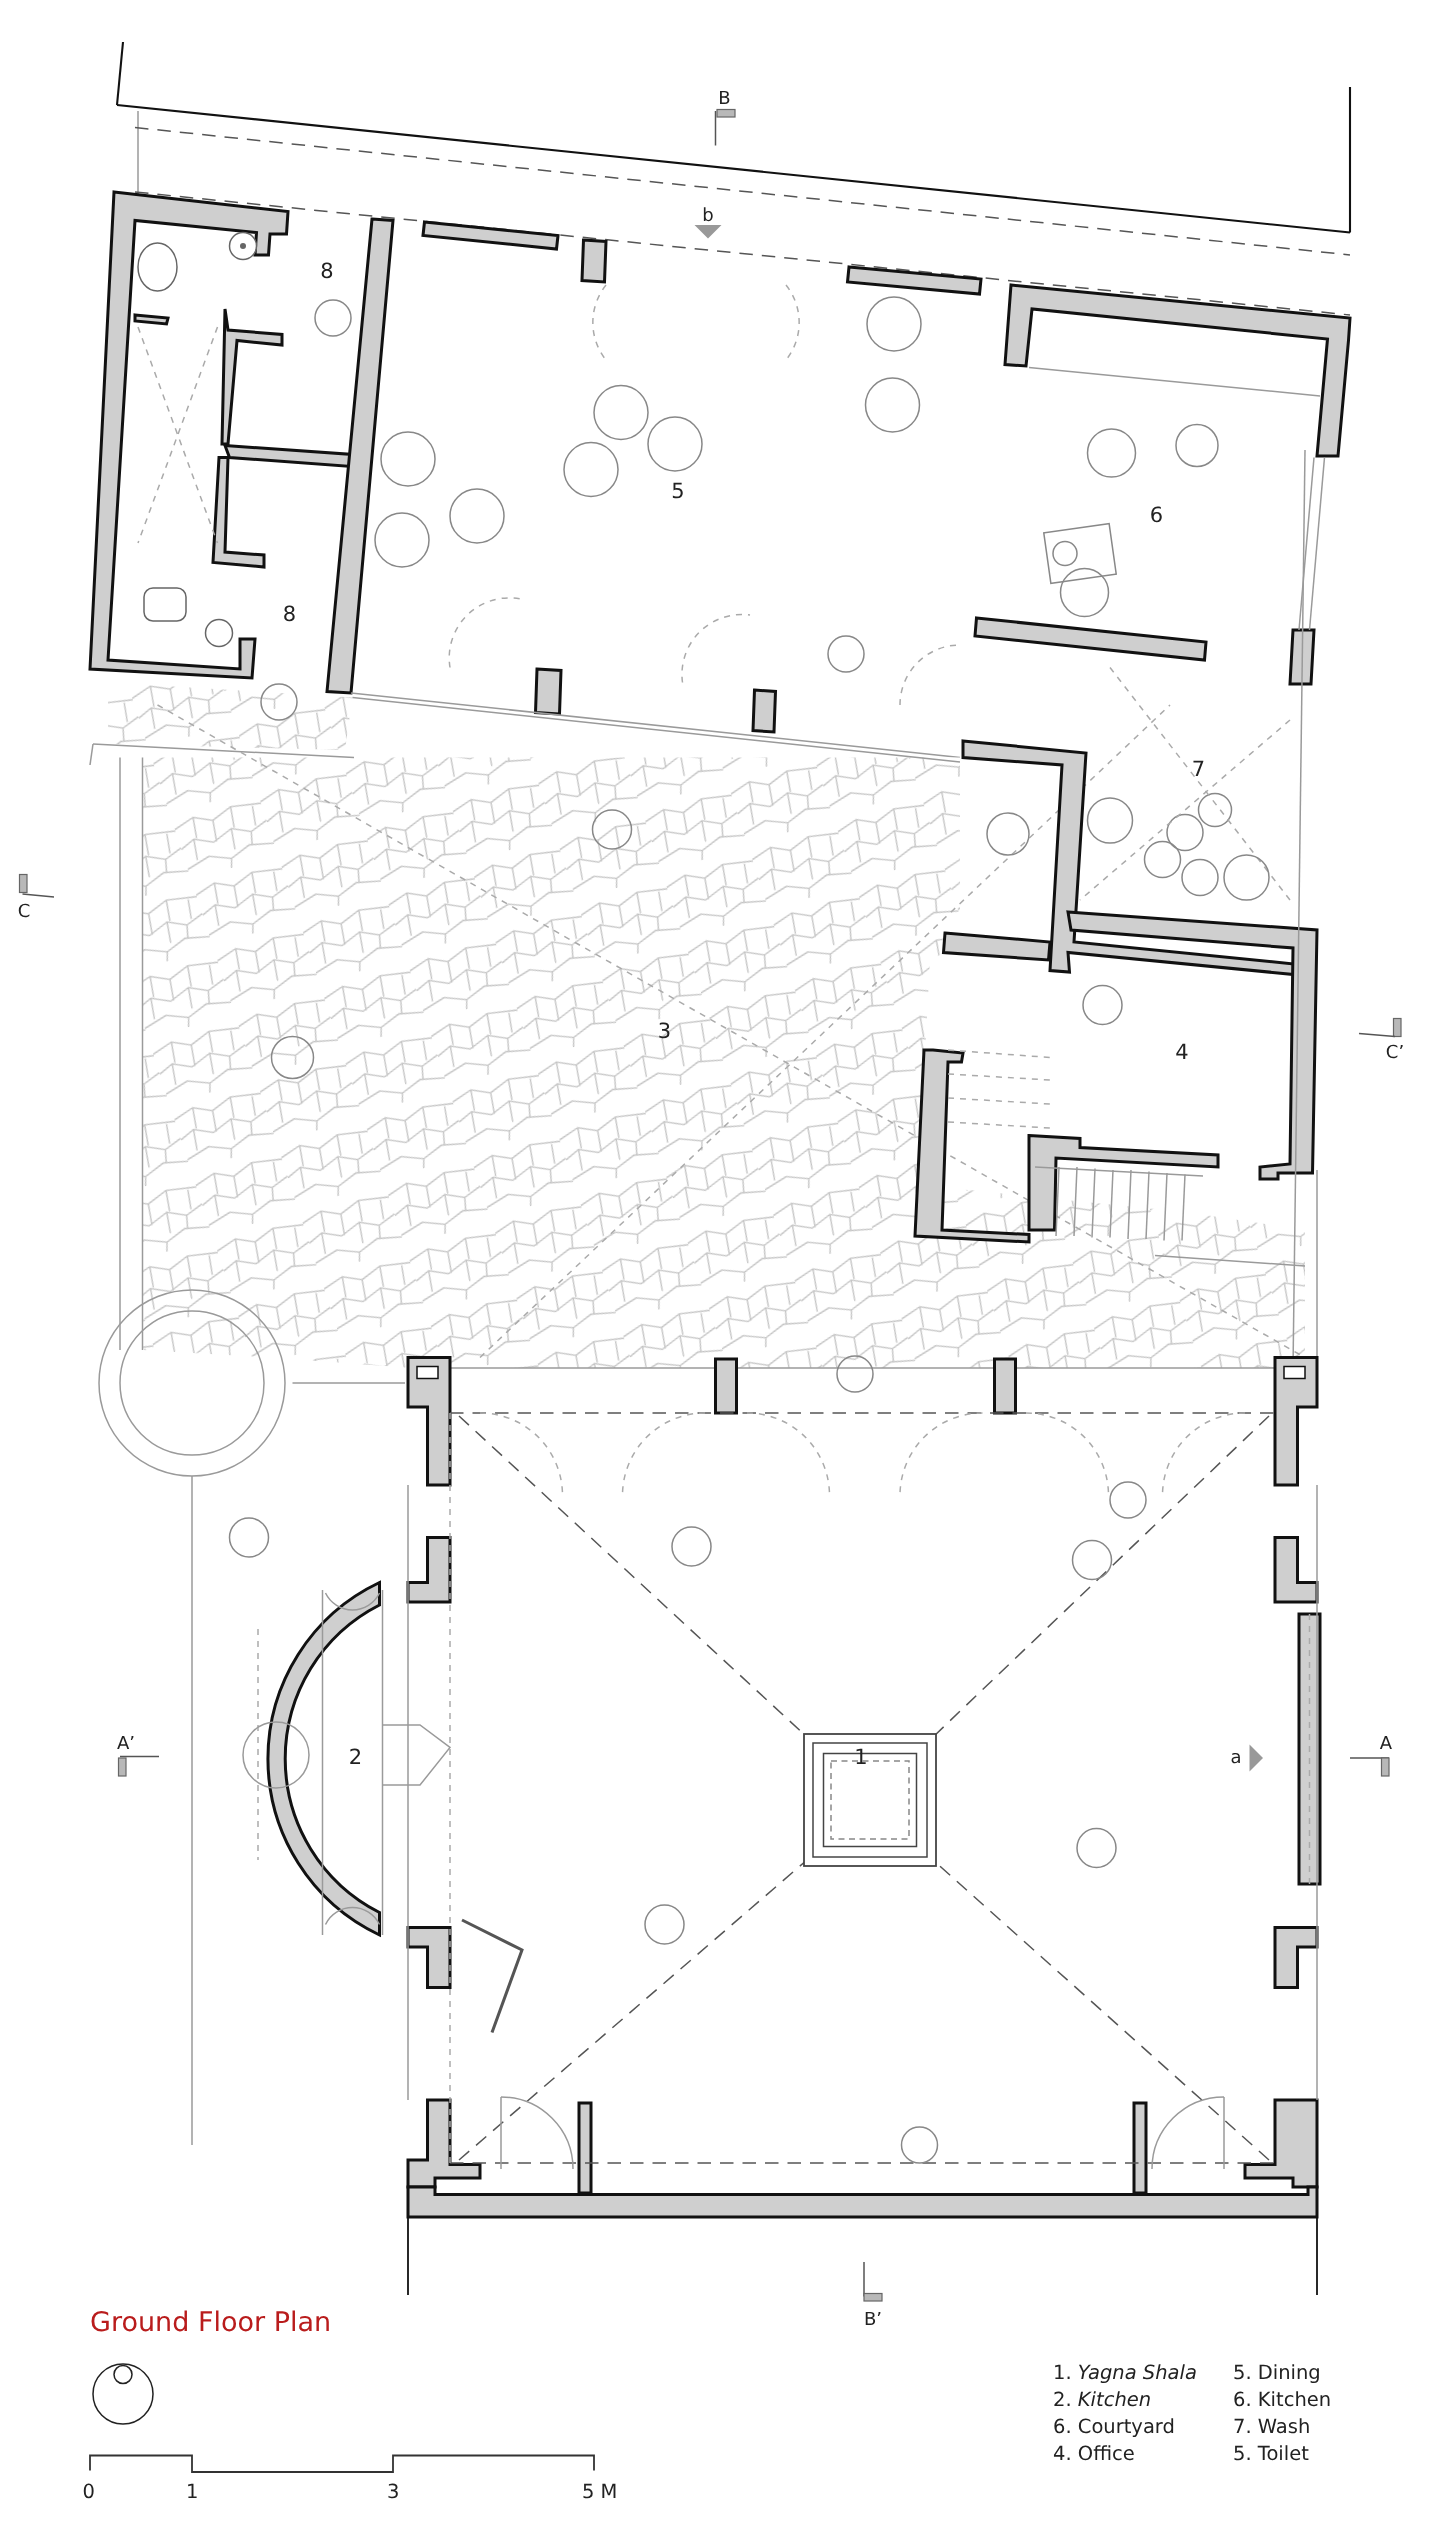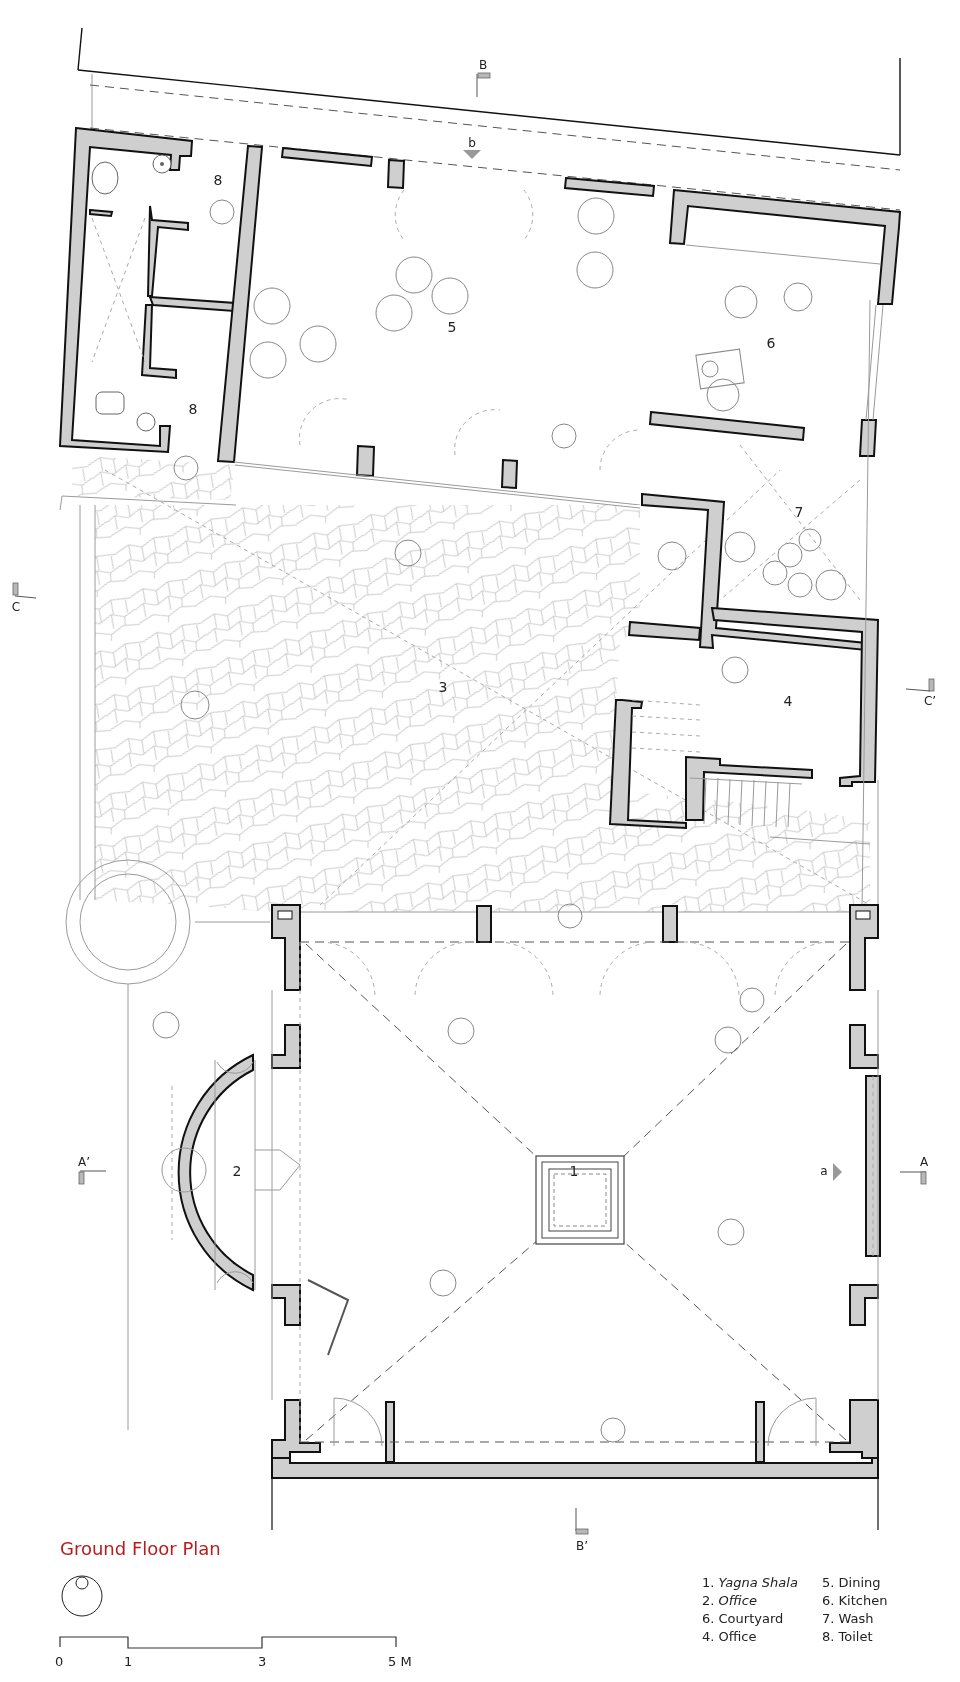--- a/index.html
+++ b/index.html
@@ -301,19 +301,19 @@
 <div class="title">Ground Floor Plan</div>
 
 <div class="scale-label" style="left:55px; top:1654px;">0</div>
 <div class="scale-label" style="left:124px; top:1654px;">1</div>
 <div class="scale-label" style="left:258px; top:1654px;">3</div>
 <div class="scale-label" style="left:388px; top:1654px;text-align:center;">5 M</div>
 
 <div class="legend">
   <div><span>1. </span><span class="it">Yagna Shala</span></div>
   <div>5. Dining</div>
-  <div><span>2. </span><span class="it">Office</span></div>
+  <div><span>2. </span><span class="it">Kitchen</span></div>
   <div>6. Kitchen</div>
   <div>6. Courtyard</div>
   <div>7. Wash</div>
   <div>4. Office</div>
-  <div>8. Toilet</div>
+  <div>5. Toilet</div>
 </div>
 
 </body></html>

